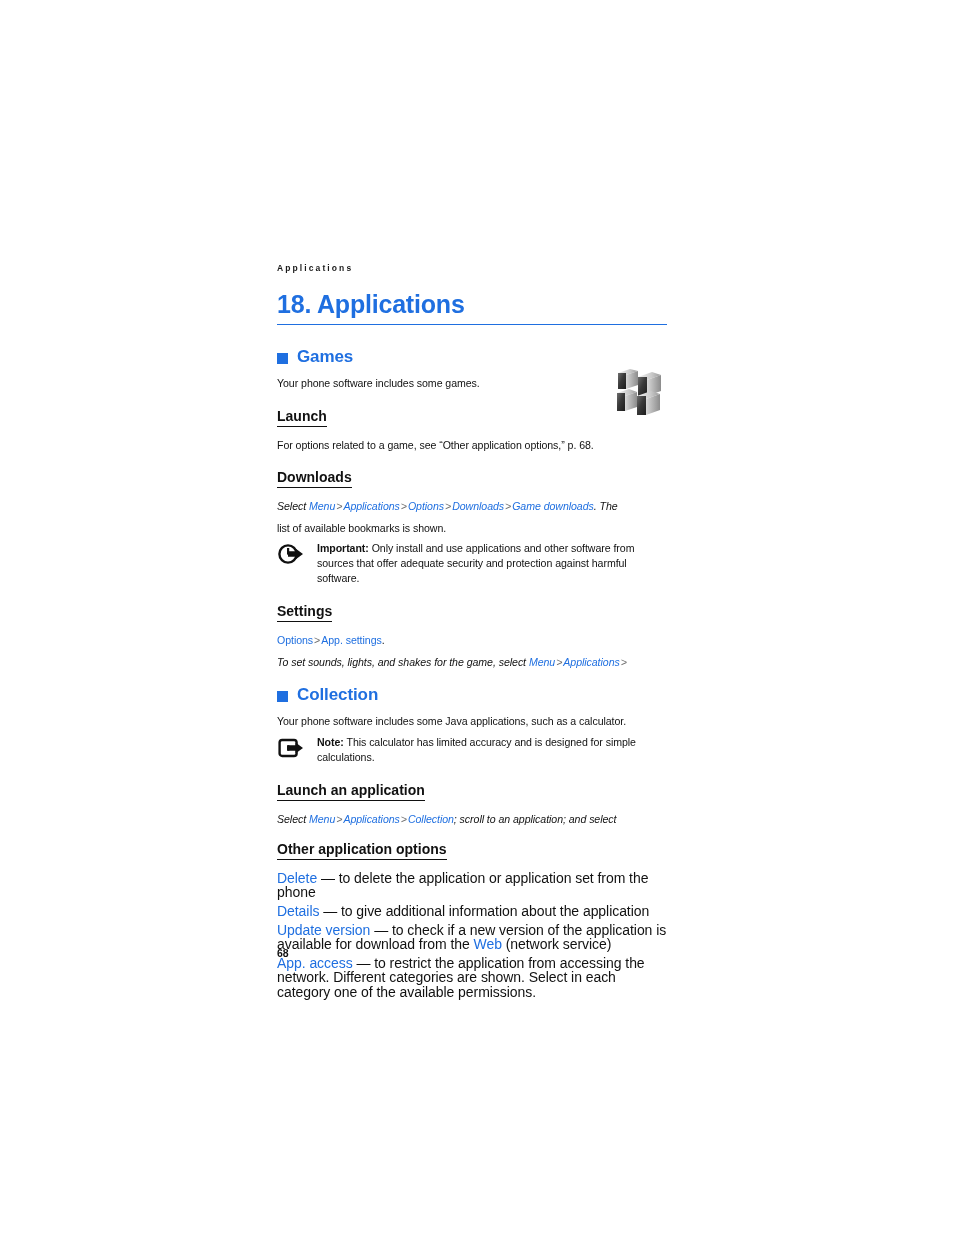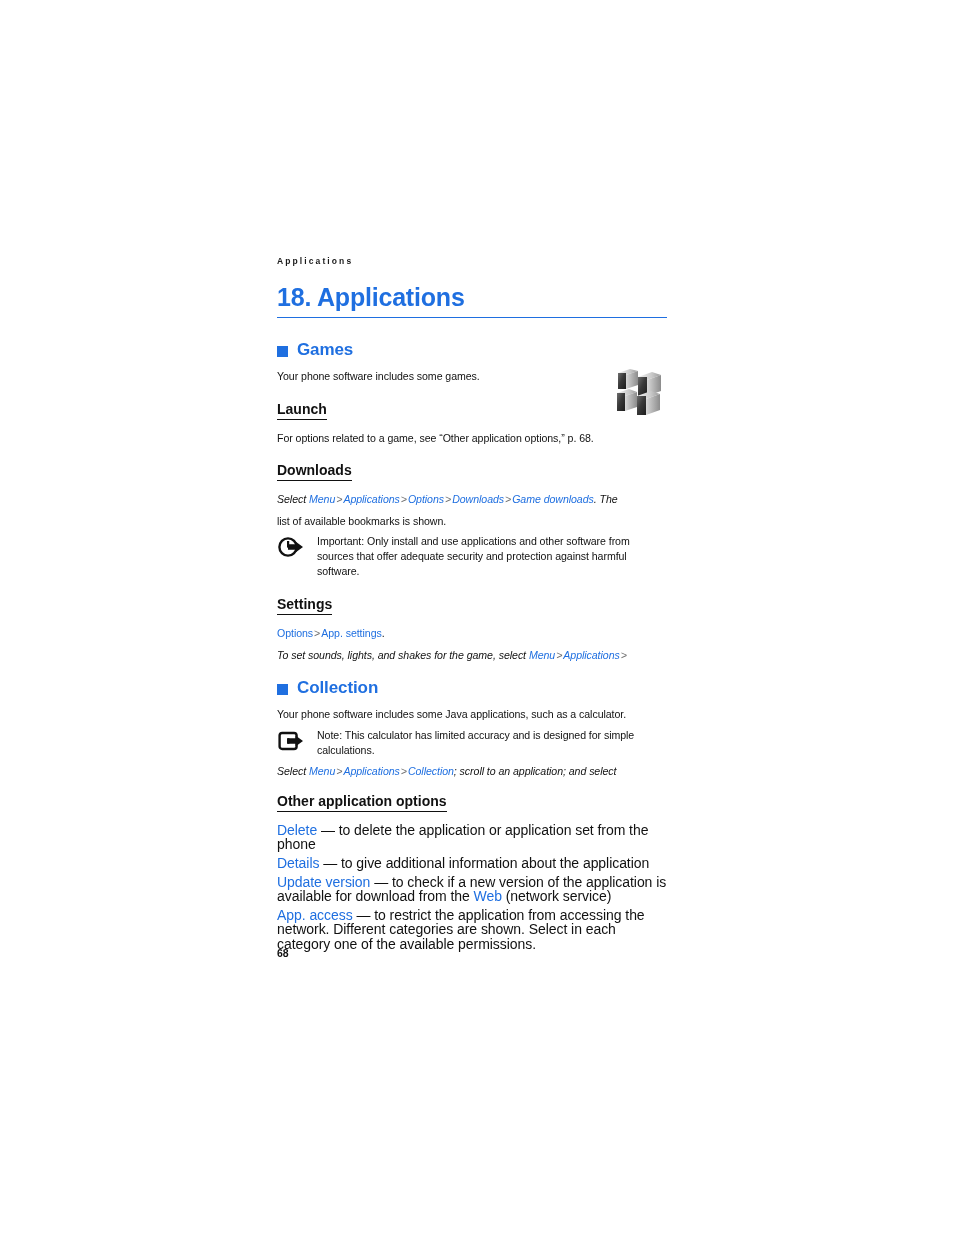--- a/index.html
+++ b/index.html
@@ -12,21 +12,21 @@
     height: 1235px;
     font-family: "Liberation Sans", sans-serif;
     color: #000000;
     position: relative;
     overflow: hidden;
   }
 
   .page {
     position: absolute;
     left: 277px;
-    top: 256px;
+    top: 263px;
     width: 390px;
   }
 
   
   .running-header {
     font-size: 8.5px;
     font-weight: bold;
     letter-spacing: 2.1px;
     color: #1a1a1a;
     margin: 0 0 16px 0;
@@ -108,21 +108,21 @@
     width: 40px;
     flex: none;
     padding-top: 2px;
   }
   .callout-body {
     font-size: 10.6px;
     line-height: 14.6px;
     color: #111111;
     letter-spacing: -0.06px;
   }
-  .callout-body b { font-weight: normal; }
+  .callout-body b { font-weight: bold; }
 
   
   .opt-list { margin-top: 7px; }
   p.opt {
     font-size: 14px;
     line-height: 14.6px;
     color: #111111;
     margin: 0 0 4px 0;
     letter-spacing: -0.06px;
   }
@@ -251,20 +251,23 @@
     <div class="callout-icon">
       <svg width="30" height="22" viewBox="0 0 30 22" xmlns="http://www.w3.org/2000/svg">
         <rect x="2.6" y="3" width="17" height="16" rx="2.6" ry="2.6" fill="none" stroke="#111111" stroke-width="2.4"></rect>
         <path d="M11 8.2 L18.5 8.2 L18.5 5.4 L26 11 L18.5 16.6 L18.5 13.8 L11 13.8 Z" fill="#111111"></path>
         <rect x="10" y="8.2" width="2.4" height="5.6" fill="#111111"></rect>
       </svg>
     </div>
     <div class="callout-body"><b>Note:</b><span> This calculator has limited accuracy and is designed for simple calculations.</span></div>
   </div>
 
+  <span class="sub-head-wrap">
+    <span class="sub-head">Launch an application</span>
+  </span>
   <p class="body tight"><span>Select </span><span class="lnk">Menu</span><span class="sep">&gt;</span><span class="lnk">Applications</span><span class="sep">&gt;</span><span class="lnk">Collection</span><span>; scroll to an application; and select</span></p>
 
   <span class="sub-head-wrap">
     <span class="sub-head">Other application options</span>
   </span>
 
   <div class="opt-list">
     <p class="opt"><span class="lnk">Delete</span><span> — </span><span>to delete the application or application set from the phone</span></p>
 
     <p class="opt"><span class="lnk">Details</span><span> — </span><span>to give additional information about the application</span></p>

